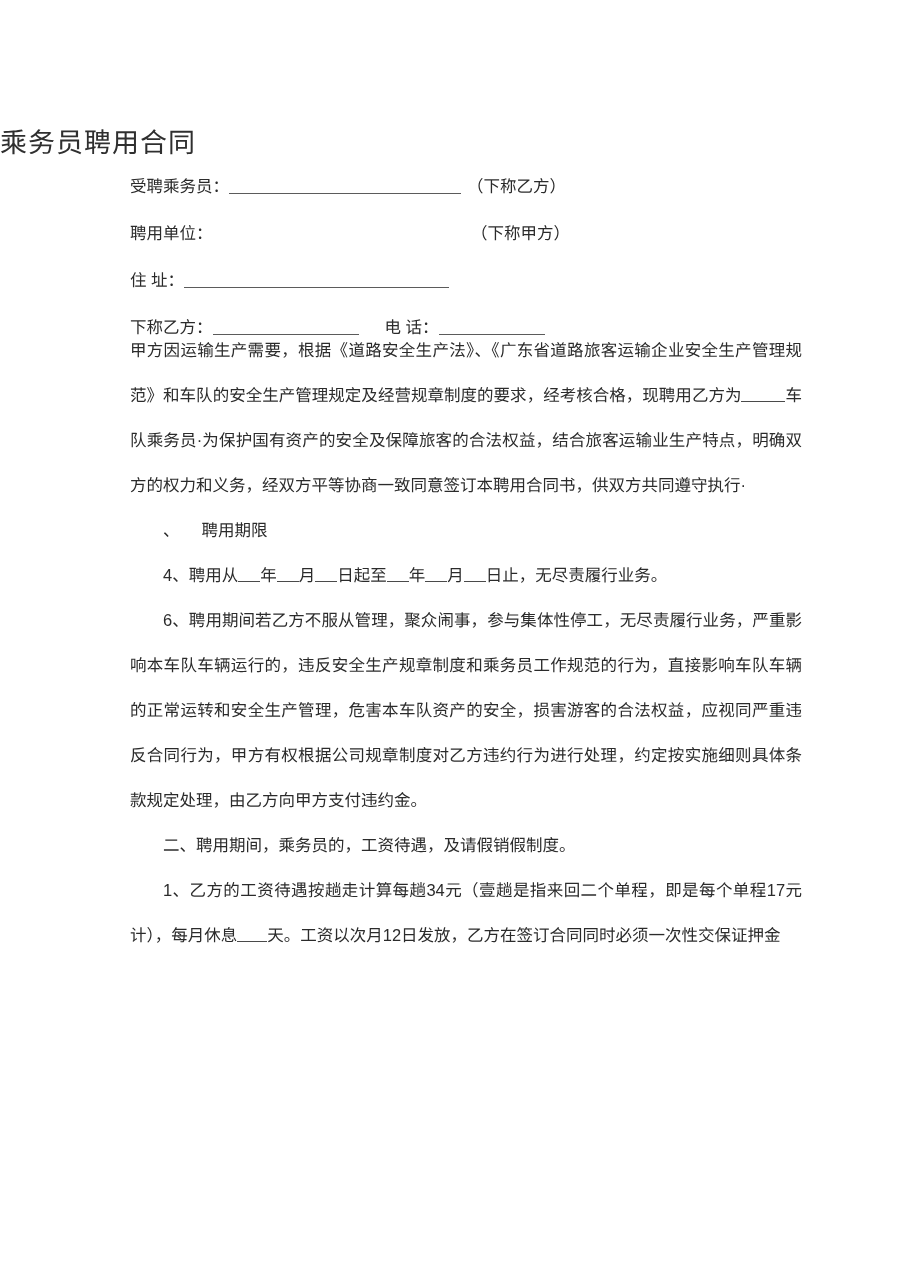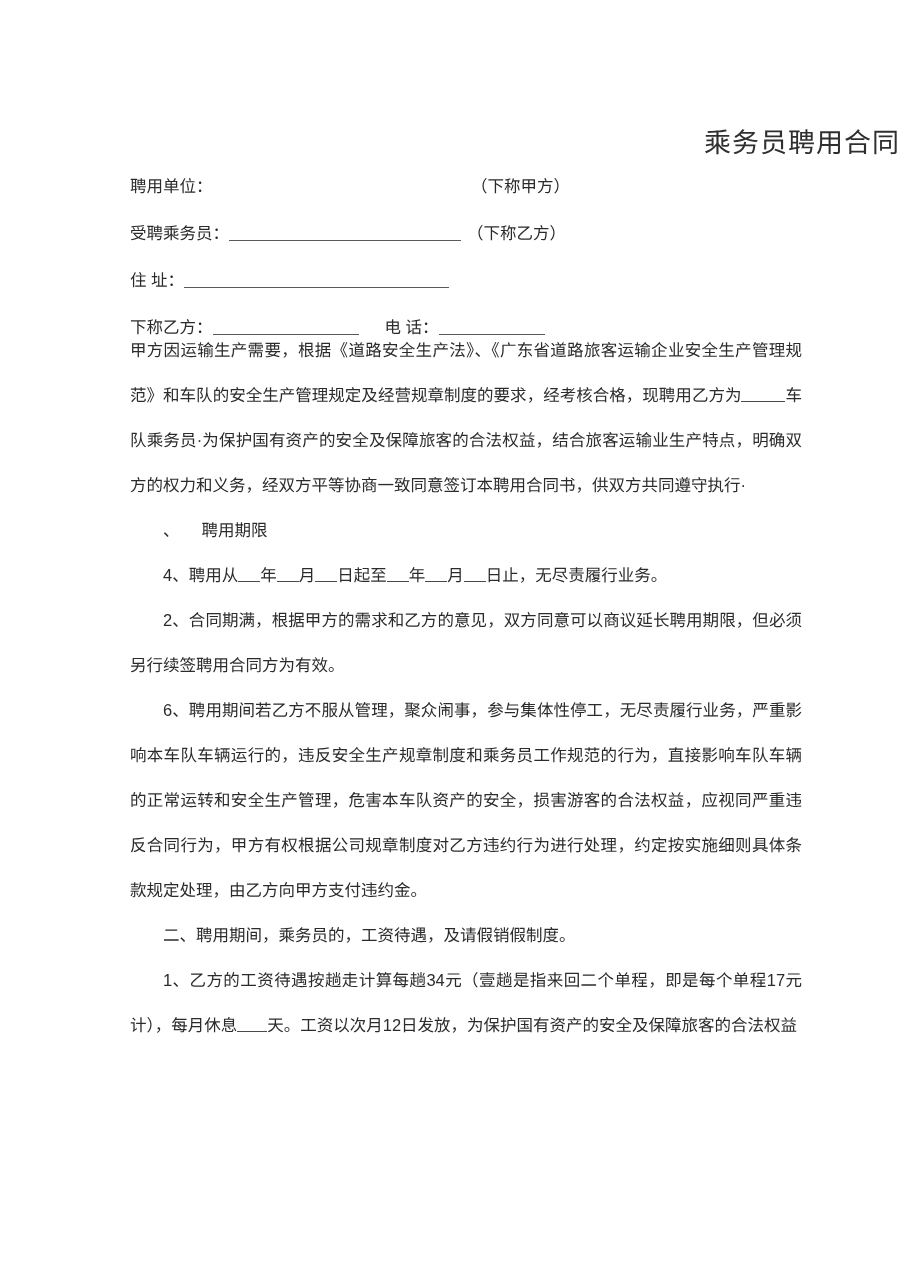--- a/index.html
+++ b/index.html
@@ -22,21 +22,21 @@
     overflow: hidden;
     box-sizing: border-box;
   }
 
   
   .doc-title {
     position: absolute;
     left: 0;
     top: 108px;
     width: 900px;
-    text-align: right;
+    text-align: left;
     font-size: 27px;
     line-height: 34px;
     letter-spacing: 1px;
     color: #2f2f2f;
     font-weight: 400;
   }
 
   
   .fields {
     position: absolute;
@@ -118,49 +118,48 @@
 </head>
 <body>
 
 <div id="page">
 
   <h1 class="doc-title">乘务员聘用合同</h1>
 
   <div class="fields">
 
     <div class="field-row">
-      <span class="field-label">聘用单位：</span>
-      <span class="field-suffix far">（下称甲方）</span>
+      <span class="field-label">受聘乘务员：</span><span class="blank-line rule-w-employee"></span><span class="field-suffix">（下称乙方）</span>
     </div>
 
     <div class="field-row">
-      <span class="field-label">受聘乘务员：</span><span class="blank-line rule-w-employee"></span><span class="field-suffix">（下称乙方）</span>
+      <span class="field-label">聘用单位：</span>
+      <span class="field-suffix far">（下称甲方）</span>
     </div>
 
     <div class="field-row">
       <span class="field-label spaced">住    址：</span><span class="blank-line rule-w-address"></span>
     </div>
 
     <div class="field-row">
       <span class="field-label">下称乙方：</span><span class="blank-line rule-w-id"></span><span class="gap-mid"></span><span class="field-label">电  话：</span><span class="blank-line rule-w-phone"></span>
     </div>
 
   </div>
 
   <div class="body-block">
 
     <p class="para"><span>甲方因运输生产需要，根据《道路安全生产法》、《广东省道路旅客运输企业安全生产管理规范》和车队的安全生产管理规定及经营规章制度的要求，经考核合格，现聘用乙方为</span><span class="inline-rule r-tail"></span><span>车队乘务员·为保护国有资产的安全及保障旅客的合法权益，结合旅客运输业生产特点，明确双方的权力和义务，经双方平等协商一致同意签订本聘用合同书，供双方共同遵守执行·</span></p>
 
     <p class="para heading-indent"><span>、</span><span class="heading-gap"></span><span>聘用期限</span></p>
 
     <p class="para indent"><span>4、聘用从</span><span class="inline-rule r-short"></span><span>年</span><span class="inline-rule r-short"></span><span>月</span><span class="inline-rule r-short"></span><span>日起至</span><span class="inline-rule r-short"></span><span>年</span><span class="inline-rule r-short"></span><span>月</span><span class="inline-rule r-short"></span><span>日止，无尽责履行业务。</span></p>
 
-    <p class="para indent">2、合同期满，根据甲方的需求和乙方的意见，双方同意可以商议延长聘用期限，但必须另行续签聘用合同方为有效。</p>
 
     <p class="para indent">6、聘用期间若乙方不服从管理，聚众闹事，参与集体性停工，无尽责履行业务，严重影响本车队车辆运行的，违反安全生产规章制度和乘务员工作规范的行为，直接影响车队车辆的正常运转和安全生产管理，危害本车队资产的安全，损害游客的合法权益，应视同严重违反合同行为，甲方有权根据公司规章制度对乙方违约行为进行处理，约定按实施细则具体条款规定处理，由乙方向甲方支付违约金。</p>
 
     <p class="para indent">二、聘用期间，乘务员的，工资待遇，及请假销假制度。</p>
 
-    <p class="para indent"><span>1、乙方的工资待遇按趟走计算每趟34元（壹趟是指来回二个单程，即是每个单程17元计），每月休息</span><span class="inline-rule r-rest"></span><span>天。工资以次月12日发放，为保护国有资产的安全及保障旅客的合法权益</span></p>
+    <p class="para indent"><span>1、乙方的工资待遇按趟走计算每趟34元（壹趟是指来回二个单程，即是每个单程17元计），每月休息</span><span class="inline-rule r-rest"></span><span>天。工资以次月12日发放，乙方在签订合同同时必须一次性交保证押金</span></p>
 
   </div>
 
 </div>
 
 </body></html>

